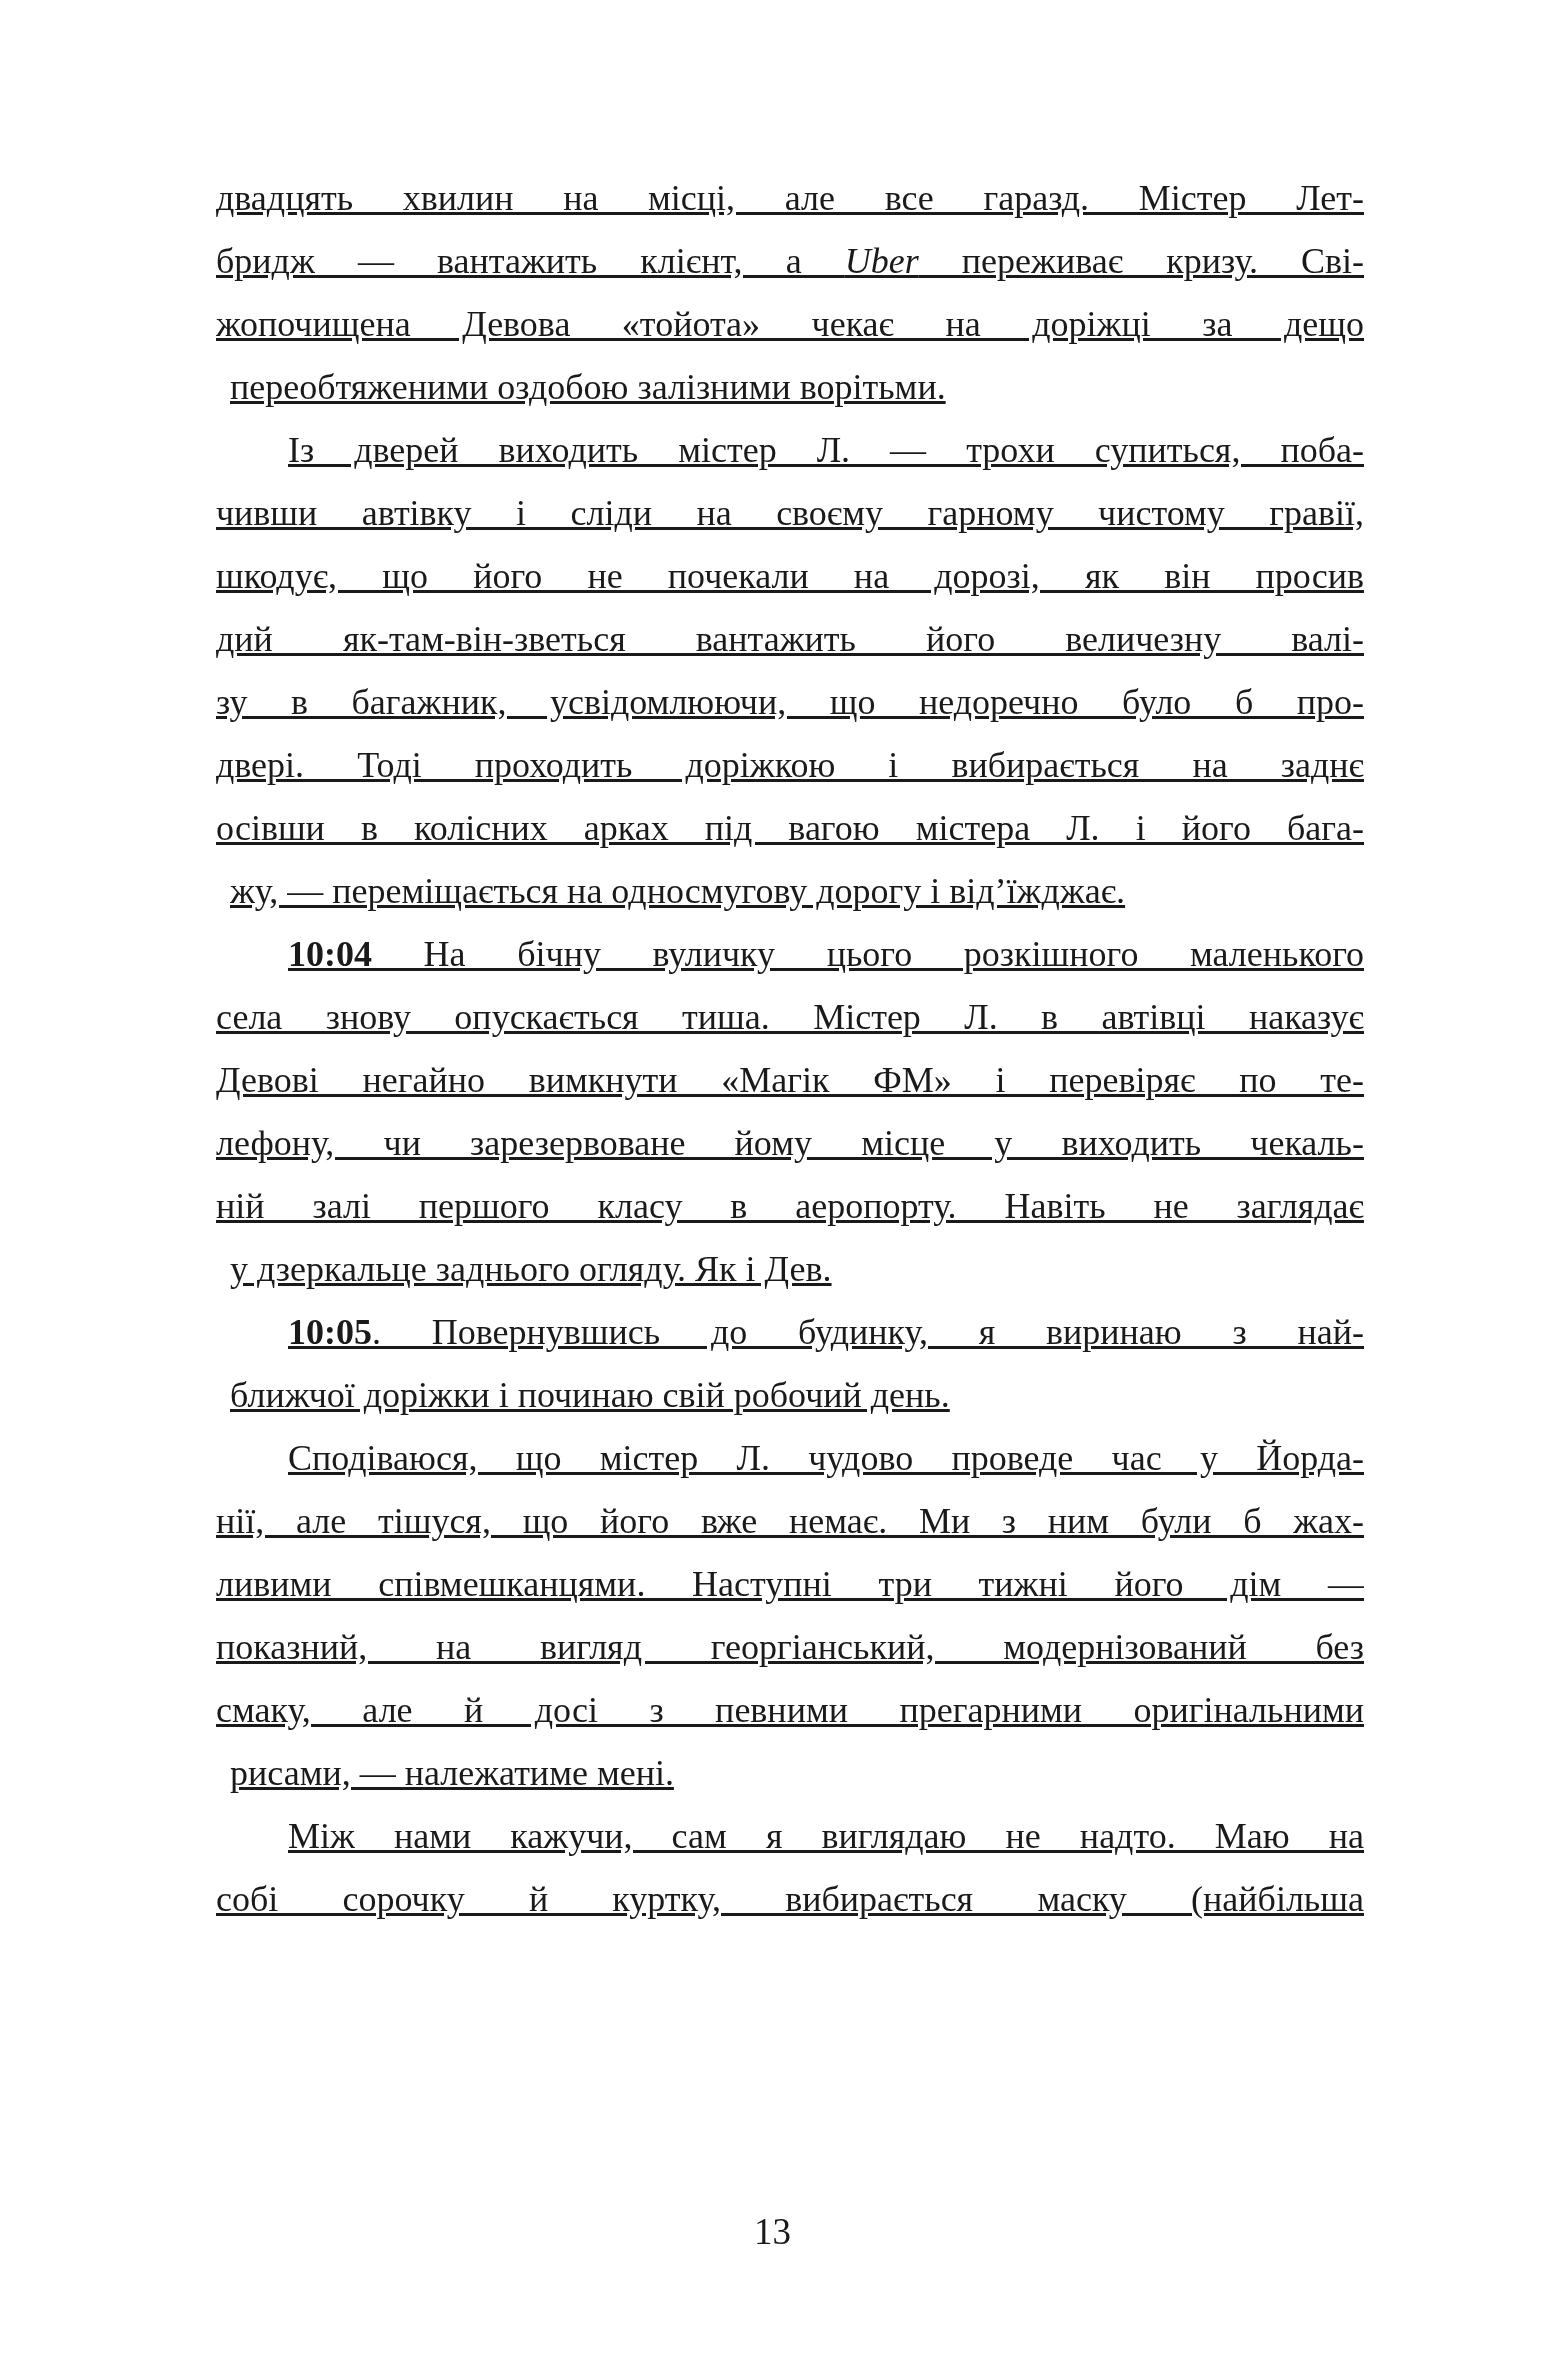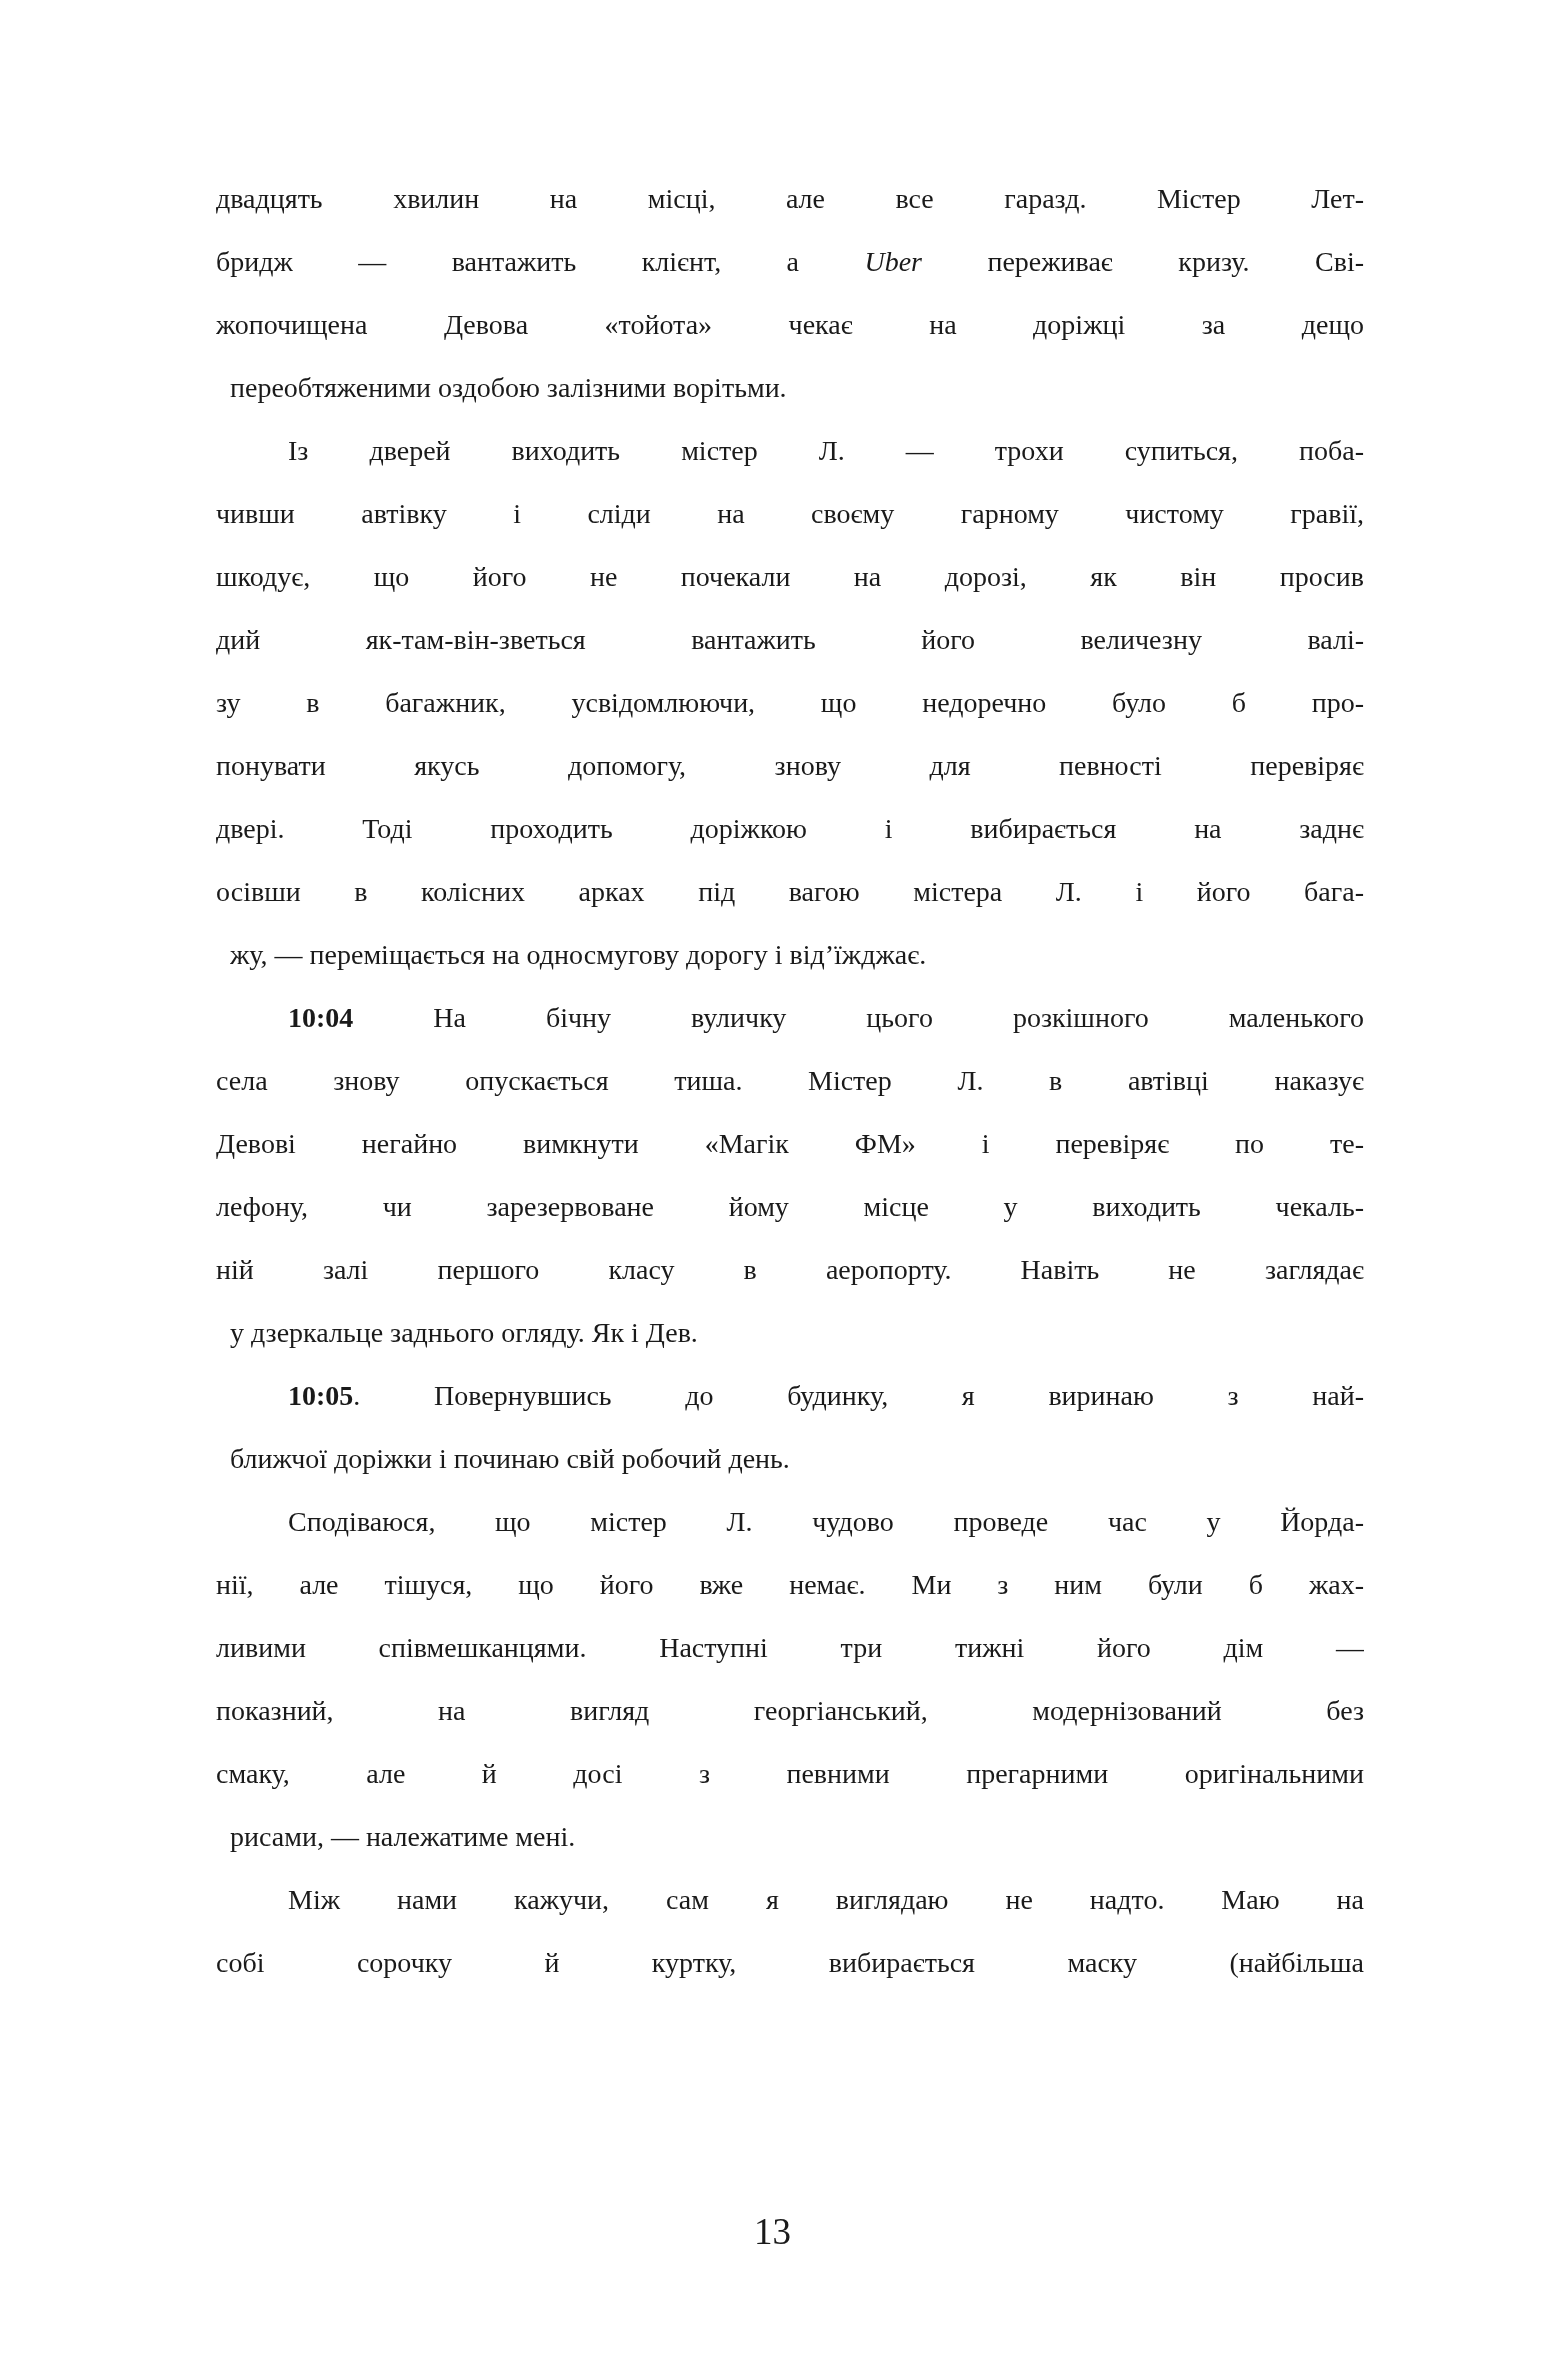--- a/index.html
+++ b/index.html
@@ -20,27 +20,28 @@
     position: absolute;
     left: 216px;
     top: 167px;
     width: 1148px;
   }
   .paragraph {
     margin: 0;
     padding: 0;
   }
   .line {
-    font-size: 28px;
+    font-size: 36px;
     line-height: 63px;
     text-align: justify;
     text-align-last: justify;
     -moz-text-align-last: justify;
     white-space: normal;
     overflow: hidden;
+    text-decoration: underline;
   }
   .line.last {
     text-align-last: left;
     margin-left: 14px;
     -moz-text-align-last: left;
   }
   .line.first-indented {
     padding-left: 72px;
   }
   .seg-bold { font-weight: bold; }
@@ -66,21 +67,20 @@
         <div class="line"><span>бридж — вантажить клієнт, а </span><span class="seg-italic">Uber</span><span> переживає кризу. Сві-</span></div>
         <div class="line"><span>жопочищена Девова «тойота» чекає на доріжці за дещо</span></div>
         <div class="line last"><span>переобтяженими оздобою залізними ворітьми.</span></div>
       </div>
       <div class="paragraph">
         <div class="line first-indented"><span>Із дверей виходить містер Л. — трохи супиться, поба-</span></div>
         <div class="line"><span>чивши автівку і сліди на своєму гарному чистому гравії,</span></div>
         <div class="line"><span>шкодує, що його не почекали на дорозі, як він просив</span></div>
         <div class="line"><span>дий як-там-він-зветься вантажить його величезну валі-</span></div>
         <div class="line"><span>зу в багажник, усвідомлюючи, що недоречно було б про-</span></div>
-        <div class="line"><span>понувати якусь допомогу, знову для певності перевіряє</span></div>
         <div class="line"><span>двері. Тоді проходить доріжкою і вибирається на заднє</span></div>
         <div class="line"><span>осівши в колісних арках під вагою містера Л. і його бага-</span></div>
         <div class="line last"><span>жу, — переміщається на односмугову дорогу і від’їжджає.</span></div>
       </div>
       <div class="paragraph">
         <div class="line first-indented"><span class="seg-bold">10:04</span><span> На бічну вуличку цього розкішного маленького</span></div>
         <div class="line"><span>села знову опускається тиша. Містер Л. в автівці наказує</span></div>
         <div class="line"><span>Девові негайно вимкнути «Магік ФМ» і перевіряє по те-</span></div>
         <div class="line"><span>лефону, чи зарезервоване йому місце у виходить чекаль-</span></div>
         <div class="line"><span>ній залі першого класу в аеропорту. Навіть не заглядає</span></div>

